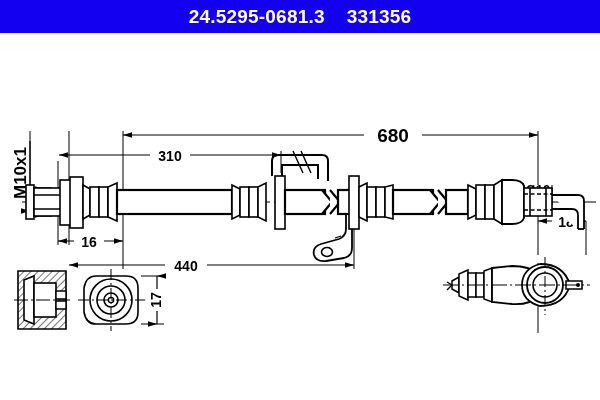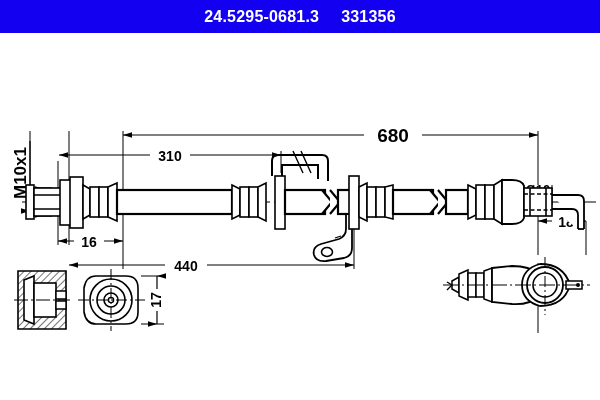--- a/index.html
+++ b/index.html
@@ -28,21 +28,21 @@
     width: 600px;
     height: 33px;
     background: #1400f0;
     display: flex;
     align-items: center;
     justify-content: center;
   }
   #title-bar .title-text {
     color: #ffffff;
     font-weight: bold;
-    font-size: 16px;
+    font-size: 19px;
     letter-spacing: 0.2px;
     line-height: 1;
     white-space: pre;
   }
   #title-bar .title-gap {
     display: inline-block;
     width: 22px;
   }
   
   #drawing {

